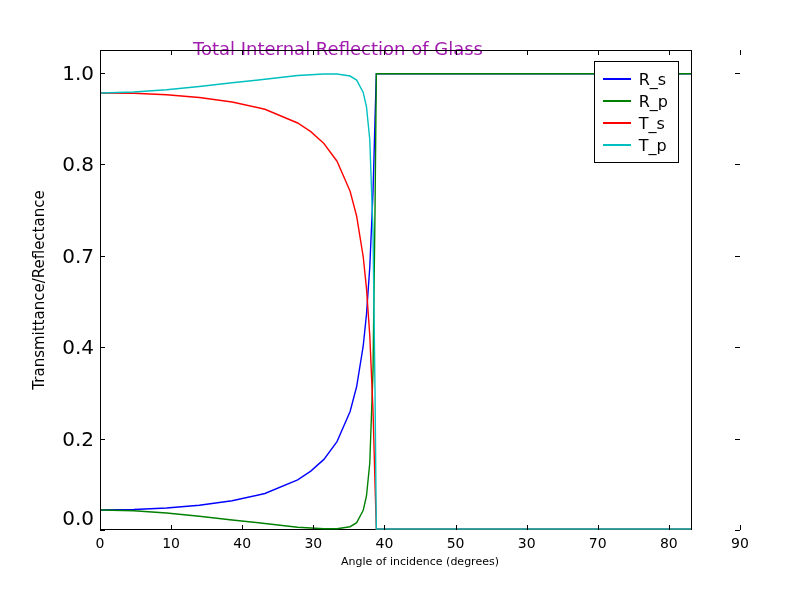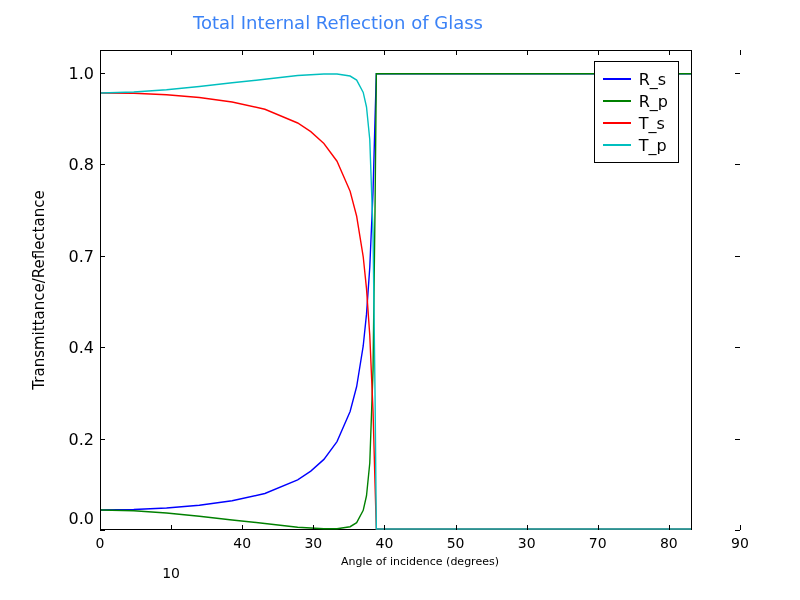--- a/index.html
+++ b/index.html
@@ -13,26 +13,26 @@
   }
   .chart-container {
     position: absolute;
     left: 0;
     top: 0;
     width: 800px;
     height: 600px;
   }
   .title {
     position: absolute;
-    top: 12px;
+    top: 38px;
     left: 0;
     width: 676px;
     text-align: center;
     font-size: 18px;
-    color: #3b82f6;
+    color: #a21caf;
   }
   .plot-area {
     position: absolute;
     left: 100px;
     top: 50px;
     width: 592px;
     height: 480px;
     border: 1px solid #000;
     box-sizing: border-box;
   }
@@ -73,21 +73,21 @@
   }
   .tick-label-x {
     position: absolute;
     font-size: 14px;
     color: #000;
     top: 535px;
     transform: translateX(-50%);
   }
   .tick-label-y {
     position: absolute;
-    font-size: 16px;
+    font-size: 20px;
     color: #000;
     right: 706px;
     transform: translateY(-50%);
     text-align: right;
     width: 40px;
   }
   .tick-mark {
     position: absolute;
     background: #000;
   }
@@ -147,21 +147,21 @@
       </div>
     </div>
   </div>
 
   <div id="xticks-container">
       <div class="tick-mark" style="left: 100px; top: 525px; width: 1px; height: 5px;"></div>
       <div class="tick-mark" style="left: 100px; top: 50px; width: 1px; height: 5px;"></div>
       <div class="tick-label-x" style="left: 100px;">0</div>
       <div class="tick-mark" style="left: 171.111px; top: 525px; width: 1px; height: 5px;"></div>
       <div class="tick-mark" style="left: 171.111px; top: 50px; width: 1px; height: 5px;"></div>
-      <div class="tick-label-x" style="left: 171.111px; margin-top: 30px;">10</div>
+      <div class="tick-label-x" style="left: 171.111px;">10</div>
       <div class="tick-mark" style="left: 242.222px; top: 525px; width: 1px; height: 5px;"></div>
       <div class="tick-mark" style="left: 242.222px; top: 50px; width: 1px; height: 5px;"></div>
       <div class="tick-label-x" style="left: 242.222px;">40</div>
       <div class="tick-mark" style="left: 313.333px; top: 525px; width: 1px; height: 5px;"></div>
       <div class="tick-mark" style="left: 313.333px; top: 50px; width: 1px; height: 5px;"></div>
       <div class="tick-label-x" style="left: 313.333px;">30</div>
       <div class="tick-mark" style="left: 384.444px; top: 525px; width: 1px; height: 5px;"></div>
       <div class="tick-mark" style="left: 384.444px; top: 50px; width: 1px; height: 5px;"></div>
       <div class="tick-label-x" style="left: 384.444px;">40</div>
       <div class="tick-mark" style="left: 455.556px; top: 525px; width: 1px; height: 5px;"></div>

